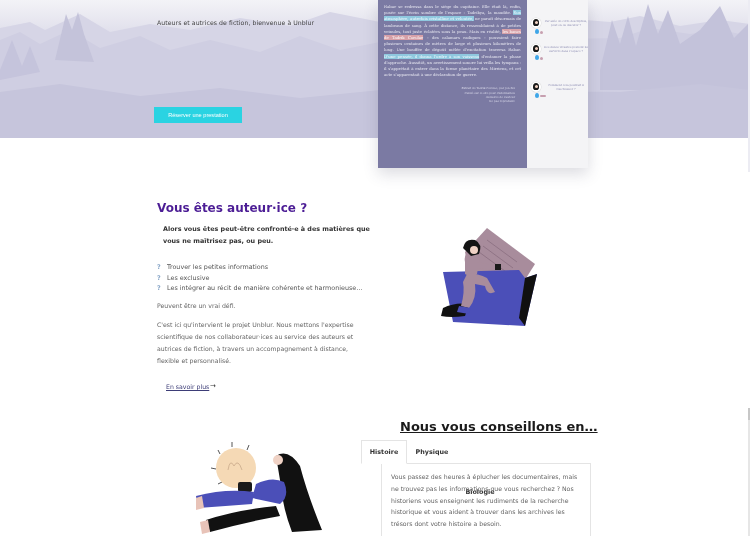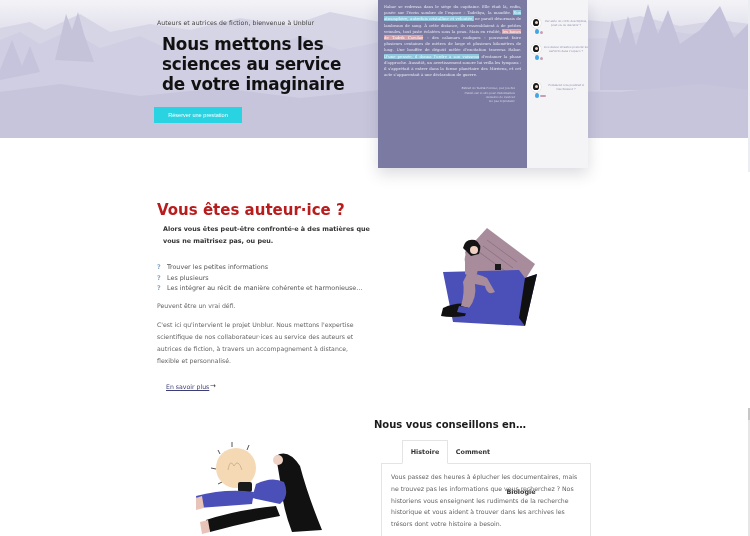--- a/index.html
+++ b/index.html
@@ -24,34 +24,34 @@
   .comments { position: absolute; left: 149px; top: 0; width: 61px; height: 168px; }
   .comment { position: absolute; left: 4px; width: 56px; }
   .c-avatar { position: absolute; left: 0; top: 0; width: 10px; height: 10px; border-radius: 50%; background: #fff; box-shadow: 0 0 0 0.5px #ddd; overflow: hidden; }
   .c-avatar::before { content: ""; position: absolute; left: 2px; top: 1px; width: 6px; height: 7px; border-radius: 50% 50% 40% 40%; background: #1b1b1b; }
   .c-avatar::after { content: ""; position: absolute; left: 3.5px; top: 3px; width: 3px; height: 3px; border-radius: 50%; background: #f2d3c4; }
   .c-drop { position: absolute; left: 4px; top: 11px; width: 4px; height: 5px; background: #3fa6e8; border-radius: 50% 50% 50% 50% / 60% 60% 40% 40%; }
   .c-dot { position: absolute; left: 9px; top: 13px; width: 3px; height: 3px; border-radius: 50%; background: #c7a0b0; }
   .c-text { position: absolute; left: 13px; top: 2px; width: 44px; font-family: "DejaVu Serif", serif; font-size: 2.8px; line-height: 3.6px; color: #8d8db3; text-align: center; }
 
   
-  .s2-title { position: absolute; left: 157px; top: 201px; font-size: 15px; color: #b91c1c; white-space: nowrap; }
+  .s2-title { position: absolute; left: 157px; top: 201px; font-size: 12px; color: #4c1d95; white-space: nowrap; }
   .s2-intro { position: absolute; left: 163px; top: 223px; width: 215px; font-size: 6.4px; line-height: 12px; font-weight: bold; color: #333; }
   .s2-list { position: absolute; left: 157px; top: 262px; list-style: none; }
   .s2-list li { font-size: 6.4px; line-height: 10.6px; color: #555; white-space: nowrap; display: flex; }
   .s2-list .q { color: #8aa7c8; width: 10px; display: inline-block; font-weight: bold; }
   .s2-p1 { position: absolute; left: 157px; top: 302px; font-size: 6.2px; color: #666; white-space: nowrap; }
   .s2-p2 { position: absolute; left: 157px; top: 319px; width: 215px; font-size: 6.2px; line-height: 12px; color: #666; }
   .s2-link { position: absolute; left: 166px; top: 383px; font-size: 6.2px; color: #3d3d77; text-decoration: underline; white-space: nowrap; }
   .s2-arrow { position: absolute; left: 210px; top: 382px; font-size: 7px; color: #333; }
   .illus1 { position: absolute; left: 425px; top: 222px; }
 
   
-  .s3-title { position: absolute; left: 374px; top: 419px; font-size: 10px; color: #1b1b1b; white-space: nowrap; }
-  .tabs { position: absolute; left: 402px; top: 440px; width: 210px; height: 24px; }
+  .s3-title { position: absolute; left: 400px; top: 419px; font-size: 13px; color: #1b1b1b; white-space: nowrap; text-decoration: underline; }
+  .tabs { position: absolute; left: 361px; top: 440px; width: 210px; height: 24px; }
   .tab { position: absolute; top: 0; height: 24px; font-size: 6.4px; font-weight: bold; color: #333; display: flex; align-items: center; justify-content: center; }
   .tab.active { background: #fff; border: 1px solid #e4e4e4; border-bottom: 1px solid #fff; z-index: 2; }
   .tab-panel { position: absolute; left: 381px; top: 463px; width: 210px; height: 80px; border: 1px solid #e4e4e4; border-bottom: none; padding: 7px 9px; }
   .tab-panel p { font-size: 6.2px; line-height: 11.8px; color: #666; }
   .illus2 { position: absolute; left: 196px; top: 436px; }
 
   .scroll-track { position: absolute; left: 748px; top: 408px; width: 2px; height: 128px; background: #e6e6e6; }
   .scroll-thumb { position: absolute; left: 748px; top: 408px; width: 2px; height: 12px; background: #c7c7c7; }
   .scroll-top { position: absolute; left: 748px; top: 0; width: 2px; height: 172px; background: #ececf3; }
 </style>
@@ -62,21 +62,20 @@
   <div class="hero-sky"></div>
   <svg class="landscape" width="750" height="138" viewBox="0 0 750 138">
     <path d="M0 28 L30 22 L45 30 L80 14 L110 32 L150 24 L190 30 L240 18 L290 26 L330 12 L380 22 L420 10 L470 20 L520 8 L560 18 L610 22 L640 16 L680 26 L720 20 L750 24 L750 138 L0 138 Z" fill="#d6d5e6"></path>
     <path d="M0 40 L20 32 L40 44 L70 30 L100 48 L140 36 L170 50 L210 40 L260 52 L300 36 L340 50 L380 42 L620 38 L650 28 L690 34 L720 30 L750 36 L750 138 L0 138 Z" fill="#cfcee2"></path>
     <path d="M55 60 L66 14 L72 30 L78 12 L84 34 L94 62 Z" fill="#c4c3da"></path>
     <path d="M0 70 L12 40 L22 66 L30 46 L40 72 L0 80 Z" fill="#c5c4dc"></path>
     <path d="M600 70 L612 20 L620 44 L628 16 L636 46 L648 4 L658 34 L668 10 L680 44 L700 30 L720 6 L734 38 L750 22 L750 90 L600 90 Z" fill="#c3c2da"></path>
     <path d="M0 138 L0 92 L60 84 L140 96 L220 88 L300 98 L380 90 L620 92 L700 84 L750 90 L750 138 Z" fill="#c6c5dc"></path>
   </svg>
   <div class="hero-sub">Auteurs et autrices de fiction, bienvenue à Unblur</div>
-  <h1 class="hero-title">Nous mettons les sciences au service de votre imaginaire</h1>
   <button class="hero-btn">Réserver une prestation</button>
 </div>
 <div class="scroll-top"></div>
 
 <div class="mockup">
   <div class="mockup-doc">
     <p class="doc-text">
       <span>Rabar se redressa dans le siège du capitaine. Elle était là, enfin, posée sur l'écrin sombre de l'espace : Tadrikya, la maudite. </span><span class="hl-blue">Son atmosphère, autrefois cristalline et veloutée,</span><span> ne paraît désormais de lambeaux de sang. À cette distance, ils ressemblaient à de petites veinules, tout juste éclatées sous la peau. Mais en réalité, </span><span class="hl-red">les bancs de Tadrik Corolae</span><span> – des calamars radiques – pouvaient faire plusieurs centaines de mètres de large et plusieurs kilomètres de long. Une bouffée de dégoût mêlée d'excitation traversa Rabar. </span><span class="hl-blue">D'une pensée, il donna l'ordre à son vaisseau</span><span> d'entamer la phase d'approche. Aussitôt, un avertissement sonore lui vrilla les tympans : il s'apprêtait à entrer dans la forme planétaire des Mirriens, et cet acte s'apparentait à une déclaration de guerre.</span>
     </p>
     <div class="doc-credit">
@@ -110,21 +109,21 @@
 
 <h2 class="s2-title">Vous êtes auteur·ice ?</h2>
 <p class="s2-intro">Alors vous êtes peut-être confronté·e à des matières que vous ne maîtrisez pas, ou peu.</p>
 <ul class="s2-list">
   <li>
       <span class="q">?</span>
       <span>Trouver les petites informations</span>
     </li>
   <li>
       <span class="q">?</span>
-      <span>Les plusieurs</span>
+      <span>Les exclusive</span>
     </li>
   <li>
       <span class="q">?</span>
       <span>Les intégrer au récit de manière cohérente et harmonieuse…</span>
     </li>
 </ul>
 <p class="s2-p1">Peuvent être un vrai défi.</p>
 <p class="s2-p2">C'est ici qu'intervient le projet Unblur. Nous mettons l'expertise scientifique de nos collaborateur·ices au service des auteurs et autrices de fiction, à travers un accompagnement à distance, flexible et personnalisé.</p>
 <a class="s2-link">En savoir plus</a>
 <span class="s2-arrow">→</span>
@@ -144,21 +143,21 @@
   <circle cx="49" cy="28" r="4" fill="#f0d2c5"></circle>
   <path d="M42 52 Q50 50 62 56 L70 70 Q62 74 60 64 L50 62 Q52 76 44 86 L36 84 Q40 70 38 60 Z" fill="#a88c9c"></path>
   <path d="M52 40 L72 44 L70 48 L52 46 Z" fill="#a88c9c"></path>
   <rect x="70" y="42" width="6" height="6" fill="#1a1a1a"></rect>
   <path d="M34 84 L46 86 L44 92 L32 90 Z" fill="#4b4fb8"></path>
 </svg>
 
 <h2 class="s3-title">Nous vous conseillons en…</h2>
 <div class="tabs">
   <div class="tab active" style="left:0;width:46px;">Histoire</div>
-  <div class="tab" style="left:50px;width:42px;">Comment</div>
+  <div class="tab" style="left:50px;width:42px;">Physique</div>
   <div class="tab" style="left:98px;width:42px;margin-top:40px;">Biologie</div>
 </div>
 <div class="tab-panel">
   <p>Vous passez des heures à éplucher les documentaires, mais ne trouvez pas les informations que vous recherchez ? Nos historiens vous enseignent les rudiments de la recherche historique et vous aident à trouver dans les archives les trésors dont votre histoire a besoin.</p>
 </div>
 
 <svg class="illus2" width="140" height="100" viewBox="0 0 140 100">
   <g stroke="#555" stroke-width="1">
     <line x1="22" y1="14" x2="24" y2="18"></line>
       <line x1="36" y1="6" x2="36" y2="11"></line>

